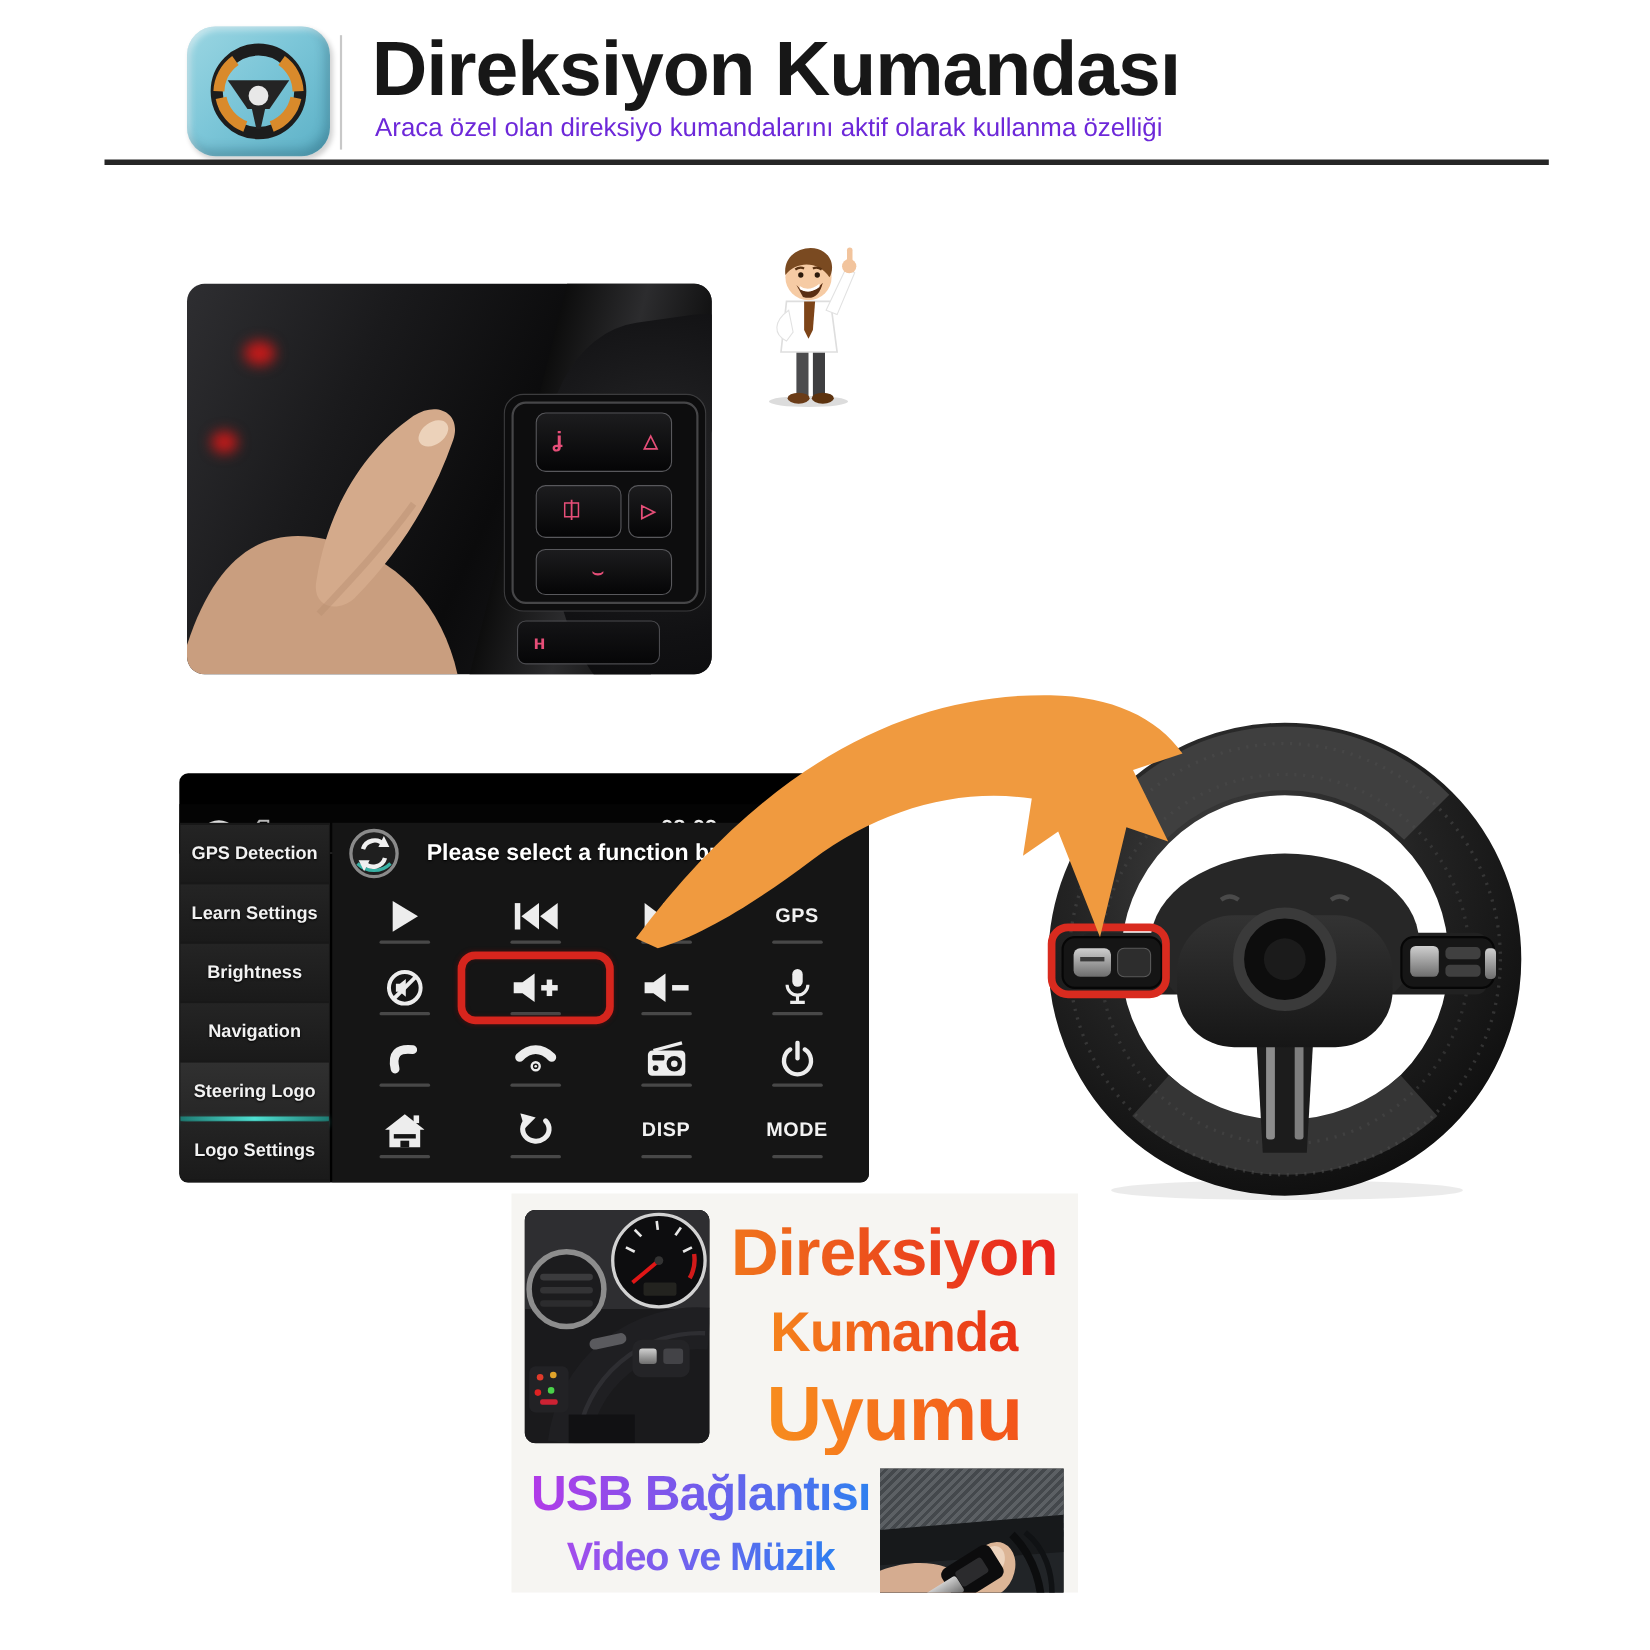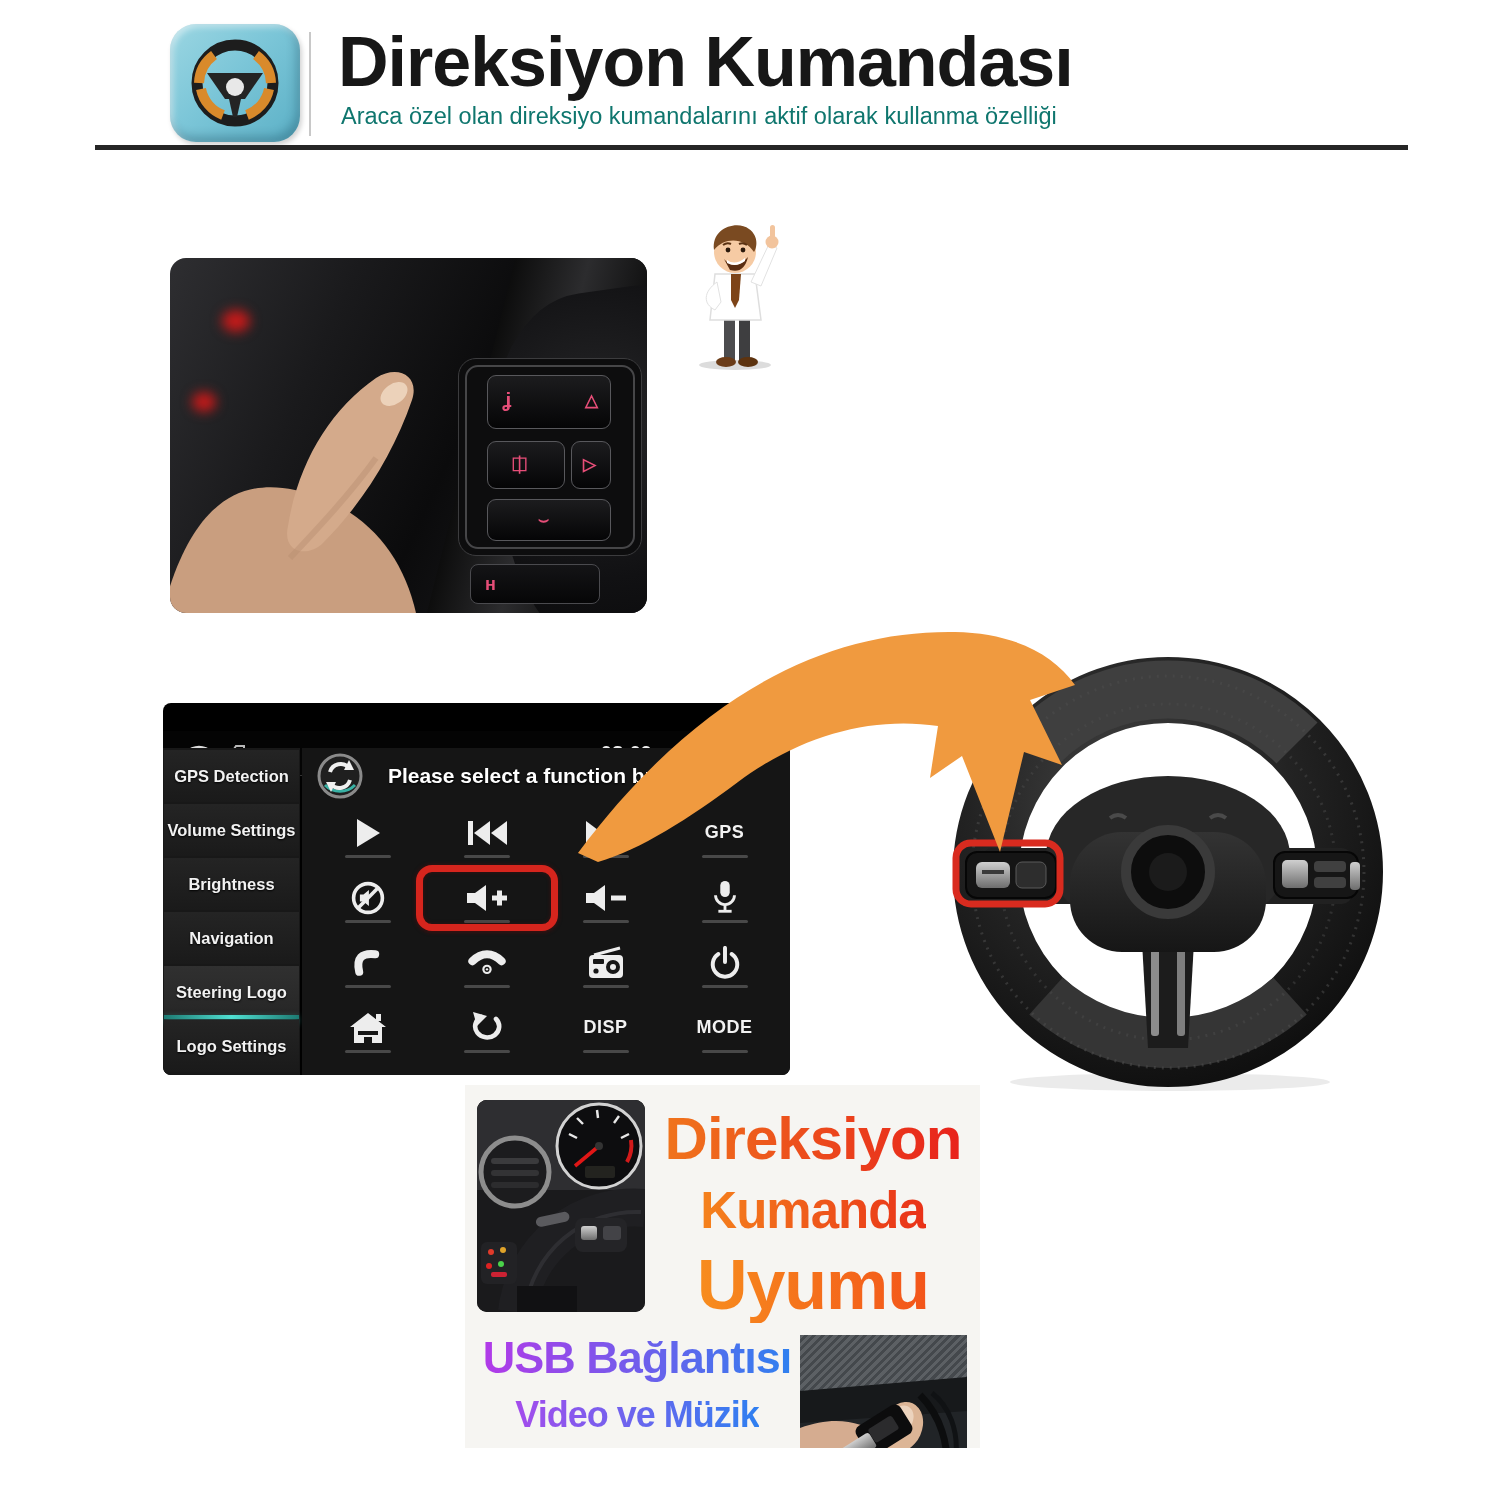--- a/index.html
+++ b/index.html
@@ -7,21 +7,21 @@
           font-family:"Liberation Sans",sans-serif;}
   .abs{position:absolute;}
 
   
   .app-icon{left:170px;top:24px;width:130px;height:118px;border-radius:26px;
     background:linear-gradient(135deg,#9bd6e2 0%,#7cc6d8 45%,#5bb0c6 100%);
     box-shadow:inset -4px -6px 10px rgba(0,40,60,.25), inset 3px 3px 6px rgba(255,255,255,.5), 2px 3px 5px rgba(0,0,0,.18);
     display:flex;align-items:center;justify-content:center;}
   .icon-divider{left:309px;top:32px;width:2px;height:104px;background:#c8c8c8;}
   .page-title{left:338px;top:22px;font-size:70px;font-weight:700;color:#171717;letter-spacing:-1px;white-space:nowrap;}
-  .page-subtitle{left:341px;top:103px;font-size:23.5px;color:#0f766e;white-space:nowrap;}
+  .page-subtitle{left:341px;top:103px;font-size:23.5px;color:#6d28d9;white-space:nowrap;}
   .header-rule{left:95px;top:145px;width:1313px;height:5px;background:#262626;}
 
   
   .photo-hand{left:170px;top:258px;width:477px;height:355px;border-radius:16px;overflow:hidden;
     background:linear-gradient(115deg,#2e2e31 0%,#1a1a1c 30%,#0b0b0c 58%,#232326 100%);}
   .glow-dot{border-radius:50%;filter:blur(6px);background:#c41a1a;}
   .rim-bar{left:298px;top:-90px;width:160px;height:580px;border-radius:80px;
     background:linear-gradient(90deg,#0d0d0d,#2c2c2e 45%,#070707);transform:rotate(14deg);}
   .wheel-mass{left:330px;top:30px;width:260px;height:370px;border-radius:40%;
     background:radial-gradient(circle at 40% 35%,#262628 0%,#111113 55%,#060607 100%);transform:rotate(-8deg);}
@@ -192,21 +192,21 @@
         </svg>
         <svg width="12" height="16" viewBox="0 0 12 16">
           <polygon points="1,5 5,5 11,1 11,15 5,11 1,11" fill="#e0e0e0"></polygon>
         </svg>
       </div>
     </div>
 
     <div class="hu-body">
       <div class="hu-sidebar">
         <div class="side-item">GPS Detection</div>
-        <div class="side-item">Volume Settings</div>
+        <div class="side-item">Learn Settings</div>
         <div class="side-item">Brightness</div>
         <div class="side-item">Navigation</div>
         <div class="side-item active">Steering Logo</div>
         <div class="side-item">Logo Settings</div>
       </div>
 
       <div class="hu-main">
         <div class="hu-titlerow">
           <div class="hu-prompt">Please select a function button!</div>
           <div class="refresh-wrap">

